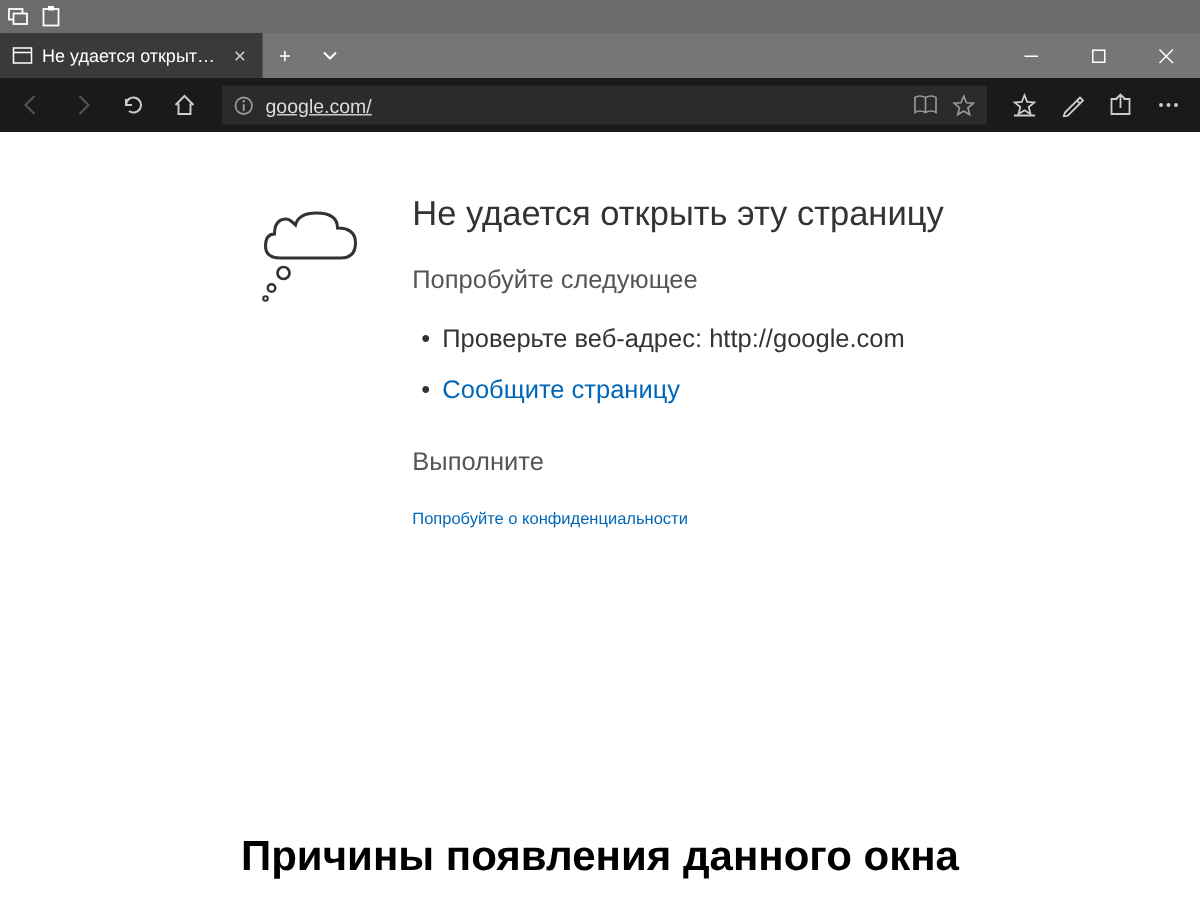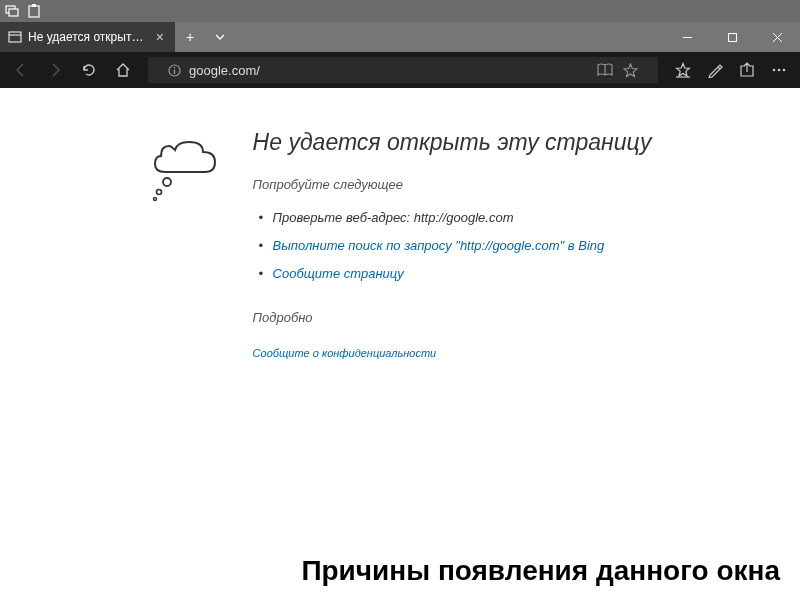--- a/index.html
+++ b/index.html
@@ -33,56 +33,57 @@
     .window-controls { margin-left: auto; display: flex; }
     .win-btn { width: 45px; display: flex; align-items: center; justify-content: center; color: #fff; }
     .toolbar {
       height: 36px; background: #1a1a1a;
       display: flex; align-items: center; padding: 0 6px; gap: 4px;
     }
     .nav-btn { width: 30px; height: 30px; display: flex; align-items: center; justify-content: center; color: #ccc; }
     .nav-btn.disabled { color: #555; }
     .addrbar {
       flex: 1; height: 26px; background: #2b2b2b;
-      display: flex; align-items: center; padding: 0 20px;
+      display: flex; align-items: center; padding: 0 8px;
       color: #ccc; font-size: 13px; gap: 8px;
       margin: 0 6px;
+      text-decoration: underline;
     }
     .addrbar-icon { color: #999; font-size: 12px; }
     .addrbar-url { flex: 1; color: #ddd; }
     .addrbar-right { display: flex; gap: 10px; color: #999; }
     .tool-icons { display: flex; gap: 2px; }
     .tool-icon { width: 30px; height: 30px; display: flex; align-items: center; justify-content: center; color: #ccc; }
     .content {
       padding: 40px 0 0 0;
       display: flex; justify-content: center;
     }
-    .error-wrap { display: flex; gap: 24px; max-width: 520px; font-style: italic; }
+    .error-wrap { display: flex; gap: 24px; max-width: 520px; }
     .cloud-icon { width: 80px; flex-shrink: 0; padding-top: 8px; }
     .error-body { flex: 1; }
     .error-title {
       font-size: 23px; font-weight: 300; color: #333;
       line-height: 1.25; margin-bottom: 20px;
     }
-    .section-label { font-size: 13px; color: #555; margin-bottom: 12px; }
+    .section-label { font-size: 17px; color: #555; margin-bottom: 12px; }
     .error-list { list-style: none; padding-left: 6px; }
     .error-list li {
-      font-size: 13px; color: #333;
+      font-size: 17px; color: #333;
       padding: 5px 0 5px 14px; position: relative;
       line-height: 1.4;
     }
     .error-list li::before {
       content: "•"; position: absolute; left: 0; top: 5px; color: #333;
     }
     .link { color: #0067b8; cursor: pointer; }
     .section2 { margin-top: 22px; }
     .privacy { font-size: 11px; color: #0067b8; margin-top: 22px; }
     .caption {
       position: absolute; bottom: 12px; left: 0; right: 0;
-      text-align: right; font-size: 28px; font-weight: 700;
+      text-align: center; font-size: 28px; font-weight: 700;
       color: #000; line-height: 1.25;
       padding: 0 20px;
     }
     svg { display: block; }
   </style>
 </head>
 <body>
 
 <div class="taskbar">
   <span class="taskbar-icon">
@@ -218,29 +219,26 @@
       </svg>
     </div>
     <div class="error-body">
       <div class="error-title">Не удается открыть эту страницу</div>
       <div class="section-label">Попробуйте следующее</div>
       <ul class="error-list">
         <li>
           <span>Проверьте веб-адрес: </span><span>http://google.com</span>
         </li>
         <li>
-          <span class="link"><span>Выполните поиск по запросу "</span><span>http://google.com</span><span>" в Bing</span></span>
-        </li>
-        <li>
           <span class="link">Сообщите страницу</span>
         </li>
       </ul>
       <div class="section2">
-        <div class="section-label">Подробно</div>
+        <div class="section-label">Выполните</div>
       </div>
-      <div class="privacy">Сообщите о конфиденциальности</div>
+      <div class="privacy">Попробуйте о конфиденциальности</div>
     </div>
   </div>
 </div>
 
 <div class="caption">
   <div>Причины появления данного окна</div>
 </div>
 
 </body></html>

